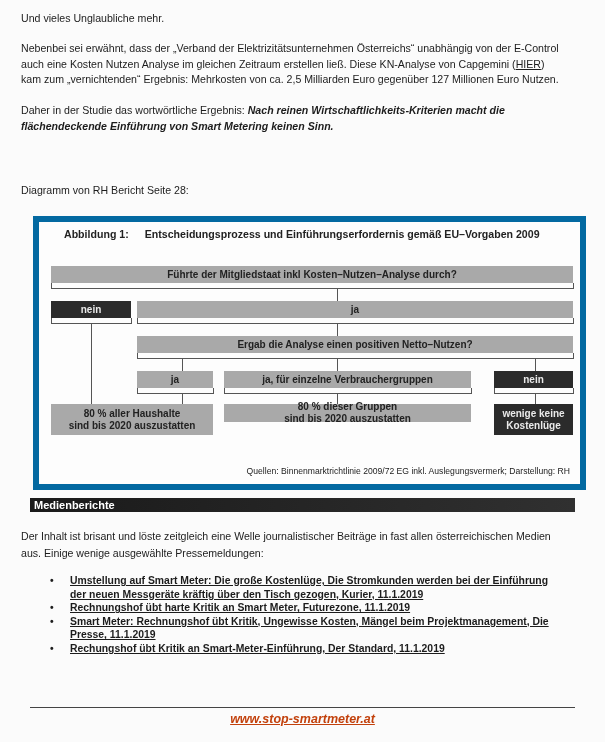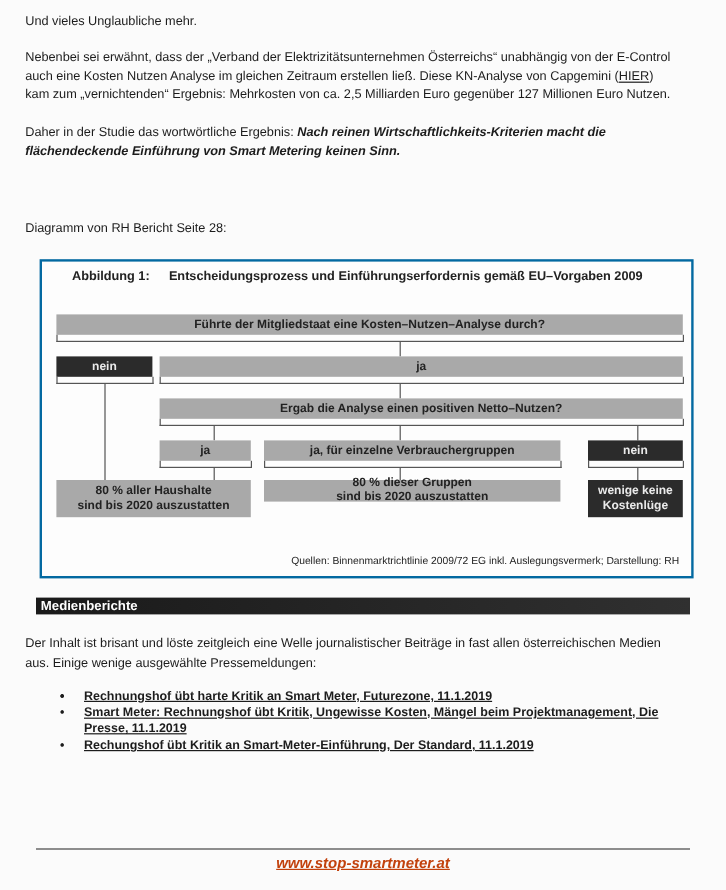--- a/index.html
+++ b/index.html
@@ -5,21 +5,21 @@
   html, body { margin:0; padding:0; }
   body {
     width:605px; height:742px; background:#fbfbfb; position:relative; overflow:hidden;
     font-family:"Liberation Sans", sans-serif; color:#1c1c1c;
   }
   .p { position:absolute; left:21px; font-size:10.6px; line-height:15.5px; }
   .bi { font-weight:bold; font-style:italic; }
   .u { text-decoration:underline; }
   .fig {
     position:absolute; left:33px; top:216px; width:541px; height:262px;
-    border:2px solid #0369a1; background:#fdfdfd;
+    border:6px solid #0369a1; background:#fdfdfd;
   }
   .fig-title { position:absolute; left:25px; top:6px; font-size:10.6px; font-weight:bold; color:#222; white-space:nowrap; }
   .fig-title .num { margin-right:16px; }
   .box {
     position:absolute; font-size:10px; font-weight:bold; text-align:center; color:#222;
     display:flex; align-items:center; justify-content:center; line-height:12px;
   }
   .grey { background:#a9a9a9; }
   .dark { background:#2b2b2b; color:#eaeaea; }
   .bracket { position:absolute; height:5px; border-left:1px solid #555; border-right:1px solid #555; border-bottom:1px solid #555; }
@@ -51,21 +51,21 @@
   <span>Daher in der Studie das wortwörtliche Ergebnis: </span><span class="bi">Nach reinen Wirtschaftlichkeits-Kriterien macht die flächendeckende Einführung von Smart Metering keinen Sinn.</span>
 </div>
 
 <div class="p" style="top:183px;">Diagramm von RH Bericht Seite 28:</div>
 
 <div class="fig">
   <div class="fig-title">
     <span class="num">Abbildung 1:</span><span>Entscheidungsprozess und Einführungserfordernis gemäß EU–Vorgaben 2009</span>
   </div>
 
-  <div class="box grey" style="left:12px; top:44px; width:522px; height:17px;">Führte der Mitgliedstaat eine Kosten–Nutzen–Analyse durch?</div>
+  <div class="box grey" style="left:12px; top:44px; width:522px; height:17px;">Führte der Mitgliedstaat inkl Kosten–Nutzen–Analyse durch?</div>
   <div class="bracket" style="left:12px; top:61px; width:521px;"></div>
   <div class="vline" style="left:298px; top:67px; height:12px;"></div>
 
   <div class="box dark" style="left:12px; top:79px; width:80px; height:17px;">nein</div>
   <div class="bracket" style="left:12px; top:96px; width:79px;"></div>
   <div class="box grey" style="left:98px; top:79px; width:436px; height:17px;">ja</div>
   <div class="bracket" style="left:98px; top:96px; width:435px;"></div>
   <div class="vline" style="left:298px; top:102px; height:12px;"></div>
   <div class="vline" style="left:52px; top:102px; height:80px;"></div>
 
@@ -99,21 +99,21 @@
   </div>
 
   <div class="src">Quellen: Binnenmarktrichtlinie 2009/72 EG inkl. Auslegungsvermerk; Darstellung: RH</div>
 </div>
 
 <div class="section-head">Medienberichte</div>
 
 <div class="p" style="top:528px; width:545px; line-height:17px;">Der Inhalt ist brisant und löste zeitgleich eine Welle journalistischer Beiträge in fast allen österreichischen Medien aus. Einige wenige ausgewählte Pressemeldungen:</div>
 
 <ul class="press">
-  <li><span class="bullet">•</span></li>
+  <li><span class="bullet">•</span><a>Umstellung auf Smart Meter: Die große Kostenlüge, Die Stromkunden werden bei der Einführung der neuen Messgeräte kräftig über den Tisch gezogen, Kurier, 11.1.2019</a></li>
   <li><span class="bullet">•</span><a>Rechnungshof übt harte Kritik an Smart Meter, Futurezone, 11.1.2019</a></li>
   <li><span class="bullet">•</span><a>Smart Meter: Rechnungshof übt Kritik, Ungewisse Kosten, Mängel beim Projektmanagement, Die Presse, 11.1.2019</a></li>
   <li><span class="bullet">•</span><a>Rechungshof übt Kritik an Smart-Meter-Einführung, Der Standard, 11.1.2019</a></li>
 </ul>
 
 <div class="footer-rule"></div>
 <div class="footer-link">
   <a>www.stop-smartmeter.at</a>
 </div>
 

